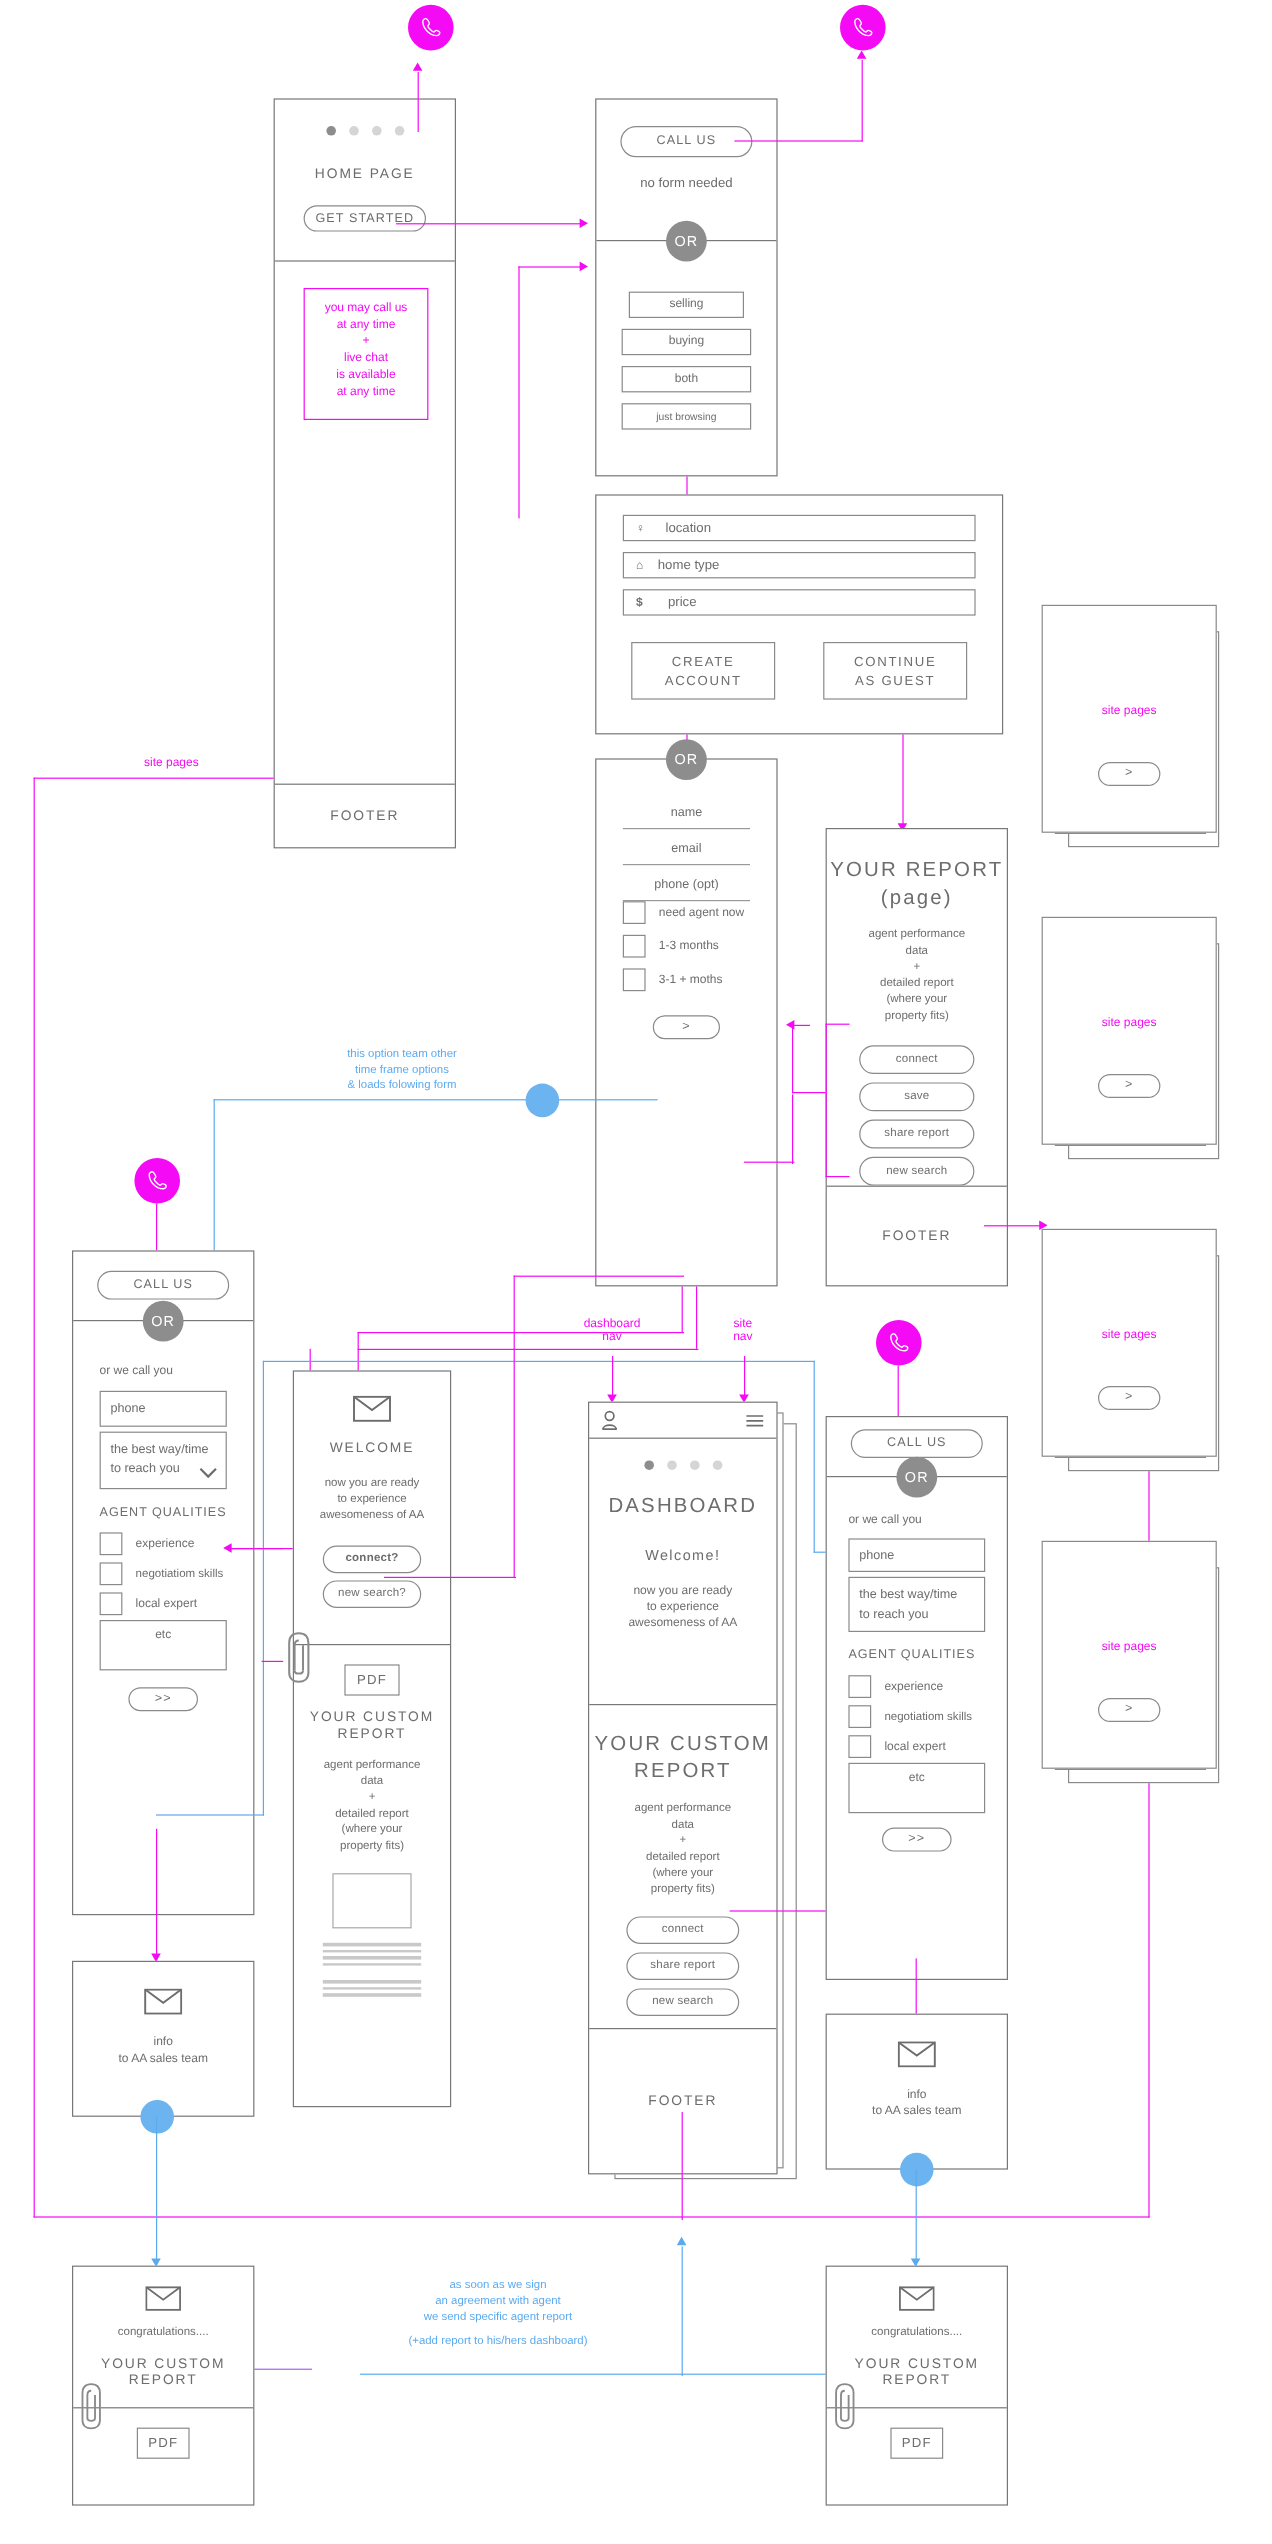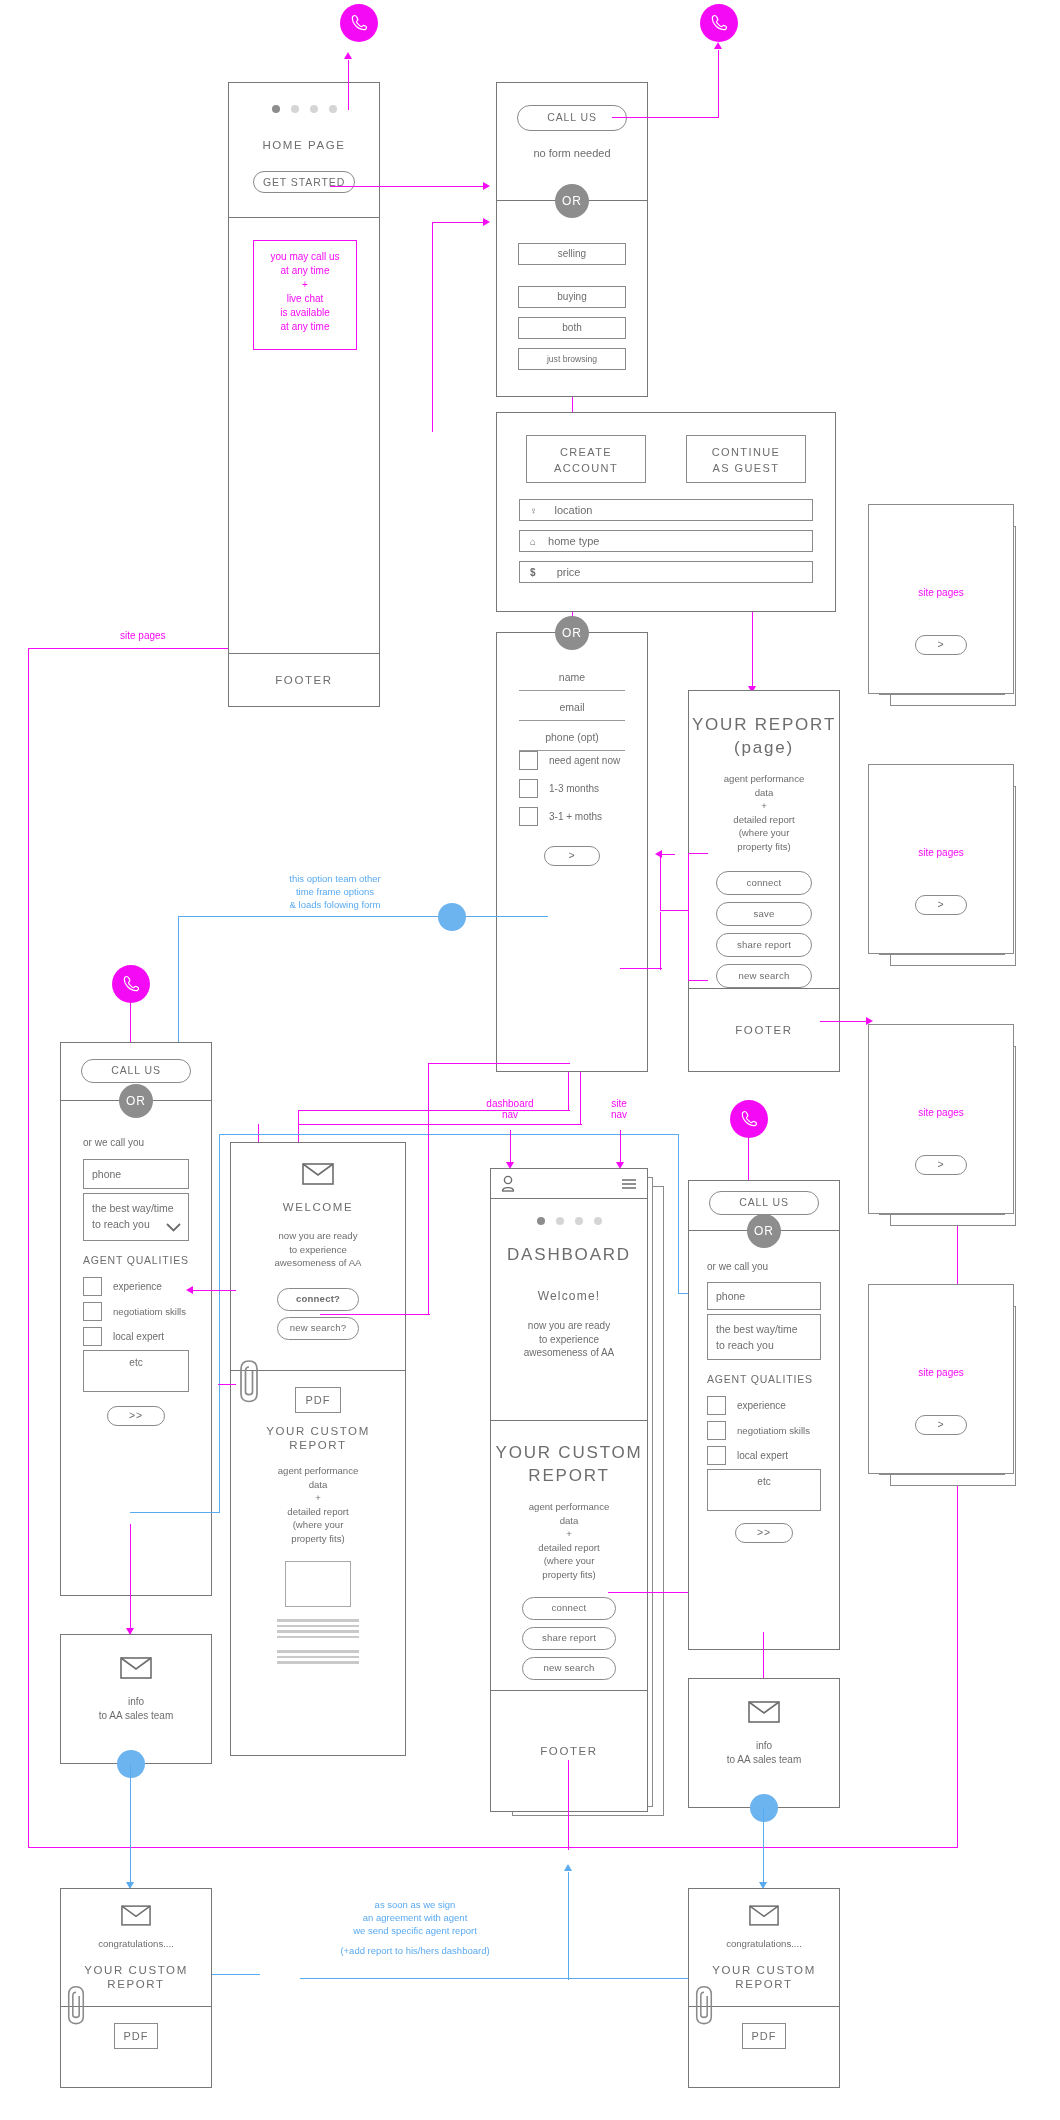--- a/index.html
+++ b/index.html
@@ -140,62 +140,62 @@
 
 <div class="panel" style="left:496px; top:82px; width:152px; height:315px;">
   <div class="sect" style="height:118px; padding-top:22px; position:relative;">
     <div class="pill" style="width:110px; height:26px; line-height:23px;">CALL US</div>
     <div class="sub" style="margin-top:16px; font-size:11px;">no form needed</div>
   </div>
   <div class="or-row">
     <div class="or" style="top:0px;">OR</div>
   </div>
   <div style="height:195px; padding-top:42px;">
-    <div class="rect" style="width:108px;height:22px;line-height:20px;margin-bottom:21px;">selling</div>
+    <div class="rect" style="width:96px;height:22px;line-height:20px;margin-bottom:9px;">selling</div>
     <div class="rect" style="width:108px;height:22px;line-height:20px;margin-bottom:9px;">buying</div>
     <div class="rect" style="width:108px;height:22px;line-height:20px;margin-bottom:9px;">both</div>
     <div class="rect" style="width:108px;height:22px;line-height:20px;font-size:8.6px;">just browsing</div>
   </div>
 </div>
 
 <div class="callb" style="left:700px; top:4px;">
   <svg width="20" height="20" viewBox="0 0 24 24" fill="none" stroke="#fff" stroke-width="1.4">
     <path d="M7 3c-1.6 0-3 1.4-3 3 0 7 7 14 14 14 1.6 0 3-1.4 3-3 0-1-2.6-2.2-3.6-2.2-.9 0-1.7 1.6-2.4 1.6-1.4 0-6-4.6-6-6 0-.7 1.6-1.5 1.6-2.4C10.6 6.6 8.4 3 7 3z"></path>
   </svg>
 </div>
 <div class="ln h" style="left:612px; top:117px; width:107px;"></div>
 <div class="ln v" style="left:718px; top:50px; height:68px;"></div>
 <div class="arw u" style="left:714px; top:42px;"></div>
 
 <div class="ln v" style="left:572px; top:397px; height:23px;"></div>
 <div class="arw d" style="left:568px; top:415px;"></div>
 
 <div class="panel" style="left:496px; top:412px; width:340px; height:200px;">
+  <div style="padding:16px 22px 0 22px;">
+    <div class="rect" style="width:100%;height:22px;line-height:20px;text-align:left;padding-left:10px;margin-bottom:9px;font-size:11px;">
+      <span style="font-size:10px;">♀</span>
+      <span style="margin-left:14px;">location</span>
+    </div>
+    <div class="rect" style="width:100%;height:22px;line-height:20px;text-align:left;padding-left:10px;margin-bottom:9px;font-size:11px;">
+      <span style="font-size:10px;">⌂</span>
+      <span style="margin-left:9px;">home type</span>
+    </div>
+    <div class="rect" style="width:100%;height:22px;line-height:20px;text-align:left;padding-left:10px;font-size:11px;">
+      <span style="font-size:10px;font-weight:bold;">$</span>
+      <span style="margin-left:18px;">price</span>
+    </div>
+  </div>
   <div style="display:flex; gap:40px; justify-content:center; margin-top:22px;">
     <div class="rect" style="width:120px;height:48px;padding-top:8px;letter-spacing:1.4px;font-size:11px;line-height:16px;margin:0;">
       <div>CREATE</div>
       <div>ACCOUNT</div>
     </div>
     <div class="rect" style="width:120px;height:48px;padding-top:8px;letter-spacing:1.4px;font-size:11px;line-height:16px;margin:0;">
       <div>CONTINUE</div>
       <div>AS GUEST</div>
-    </div>
-  </div>
-  <div style="padding:16px 22px 0 22px;">
-    <div class="rect" style="width:100%;height:22px;line-height:20px;text-align:left;padding-left:10px;margin-bottom:9px;font-size:11px;">
-      <span style="font-size:10px;">♀</span>
-      <span style="margin-left:14px;">location</span>
-    </div>
-    <div class="rect" style="width:100%;height:22px;line-height:20px;text-align:left;padding-left:10px;margin-bottom:9px;font-size:11px;">
-      <span style="font-size:10px;">⌂</span>
-      <span style="margin-left:9px;">home type</span>
-    </div>
-    <div class="rect" style="width:100%;height:22px;line-height:20px;text-align:left;padding-left:10px;font-size:11px;">
-      <span style="font-size:10px;font-weight:bold;">$</span>
-      <span style="margin-left:18px;">price</span>
     </div>
   </div>
 </div>
 
 <div class="ln v" style="left:572px; top:612px; height:22px;"></div>
 
 <div class="ln v" style="left:752px; top:612px; height:78px;"></div>
 <div class="arw d" style="left:748px; top:686px;"></div>
 
 <div class="panel" style="left:496px; top:632px; width:152px; height:440px;">
@@ -367,21 +367,21 @@
 
 <div class="lnb h" style="left:130px; top:1512px; width:90px;"></div>
 <div class="lnb v" style="left:219px; top:1134px; height:379px;"></div>
 <div class="lnb h" style="left:219px; top:1134px; width:460px;"></div>
 <div class="lnb v" style="left:678px; top:1134px; height:160px;"></div>
 <div class="lnb h" style="left:678px; top:1293px; width:60px;"></div>
 
 <div class="ln v" style="left:130px; top:1524px; height:110px;"></div>
 <div class="arw d" style="left:126px; top:1628px;"></div>
 
-<div class="panel" style="left:230px; top:1142px; width:176px; height:614px;">
+<div class="panel" style="left:244px; top:1142px; width:132px; height:614px;">
   <div class="sect" style="height:228px; padding-top:20px;">
     <div style="display:flex;justify-content:center;">
       <svg width="32" height="22" viewBox="0 0 32 22">
         <rect x="1" y="1" width="30" height="20" fill="none" stroke="#6d6d6d" stroke-width="1.6"></rect>
         <path d="M1 1 L16 12 L31 1" fill="none" stroke="#6d6d6d" stroke-width="1.6"></path>
       </svg>
     </div>
     <div class="ttl" style="margin-top:16px;">WELCOME</div>
     <div class="sub" style="margin-top:16px;">
       <div>now you are ready</div>

